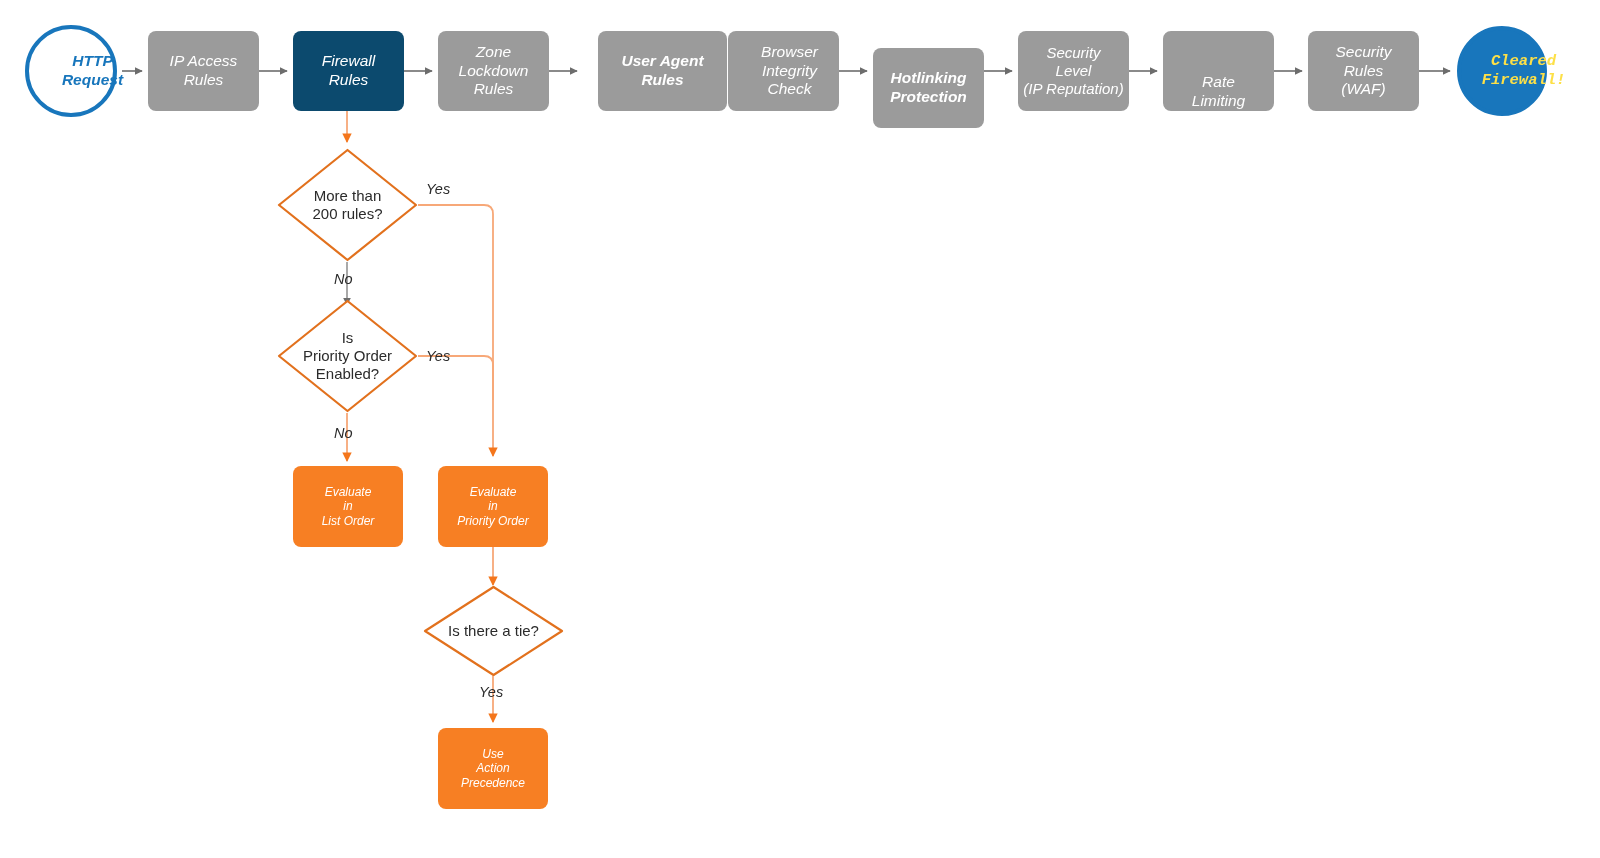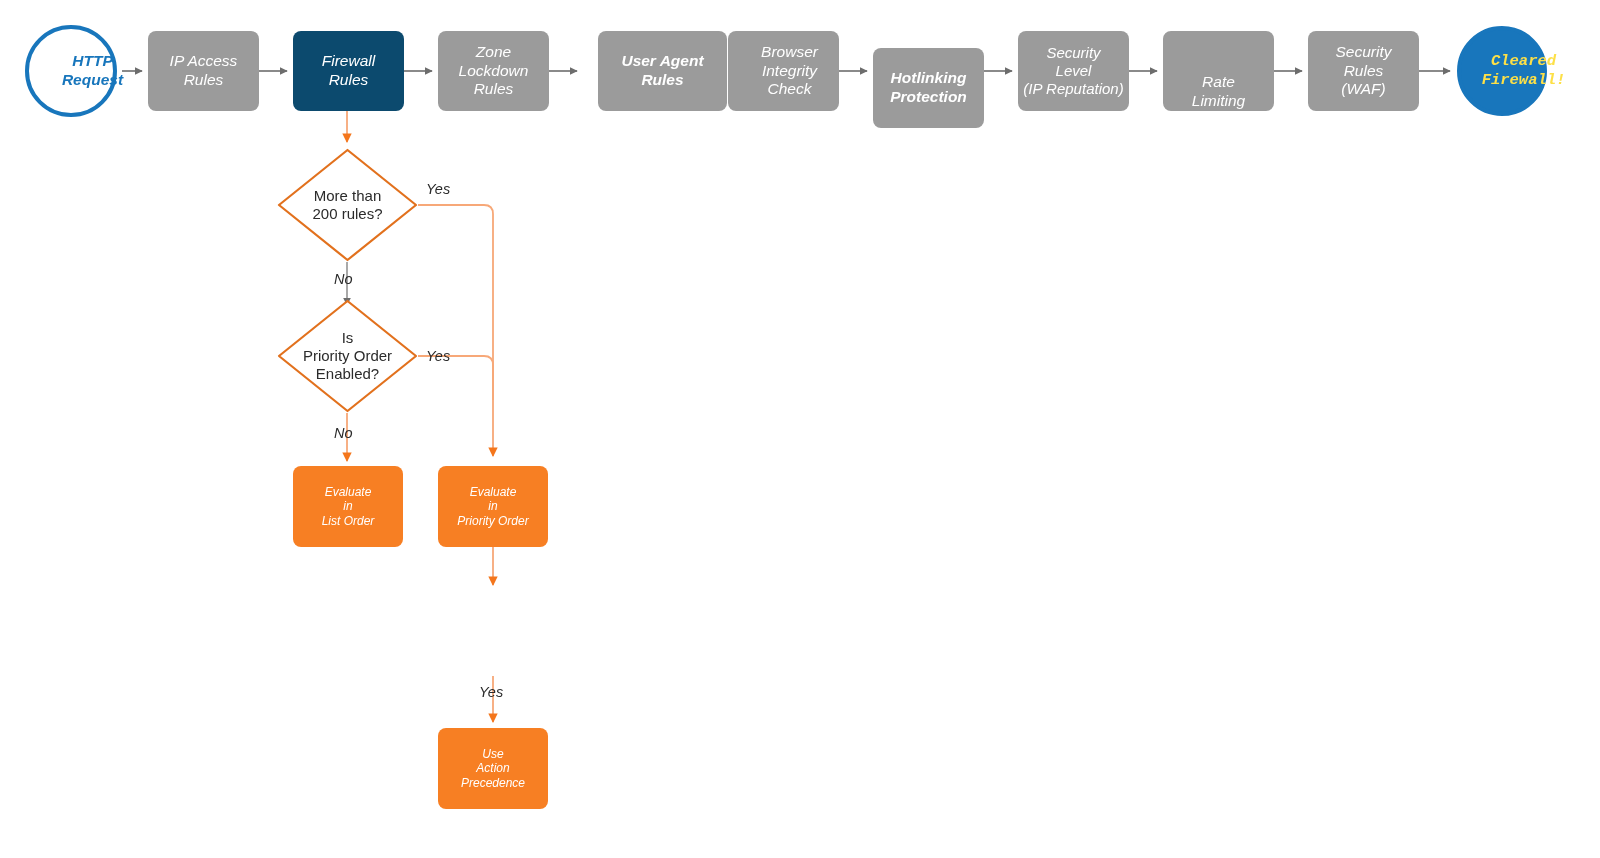--- a/index.html
+++ b/index.html
@@ -256,20 +256,26 @@
 
   <div class="node diamond" style="left:277px; top:299px; width:141px; height:114px;text-align:center;">
     <svg viewBox="0 0 141 114" preserveAspectRatio="none">
       <polygon points="70.5,2 139,57 70.5,112 2,57" fill="#ffffff" stroke="#e2711d" stroke-width="2.2" stroke-linejoin="round"></polygon>
     </svg>
     <span class="label">Is
 Priority Order
 Enabled?</span>
   </div>
 
+  <div class="node diamond" style="left:423px; top:585px; width:141px; height:92px;">
+    <svg viewBox="0 0 141 92" preserveAspectRatio="none">
+      <polygon points="70.5,2 139,46 70.5,90 2,46" fill="#ffffff" stroke="#e2711d" stroke-width="2.2" stroke-linejoin="round"></polygon>
+    </svg>
+    <span class="label">Is there a tie?</span>
+  </div>
 
   <div class="node result" style="left:293px; top:466px; width:110px; height:81px;">
     <span class="label">Evaluate
 in
 List Order</span>
   </div>
 
   <div class="node result" style="left:438px; top:466px; width:110px; height:81px;">
     <span class="label">Evaluate
 in

